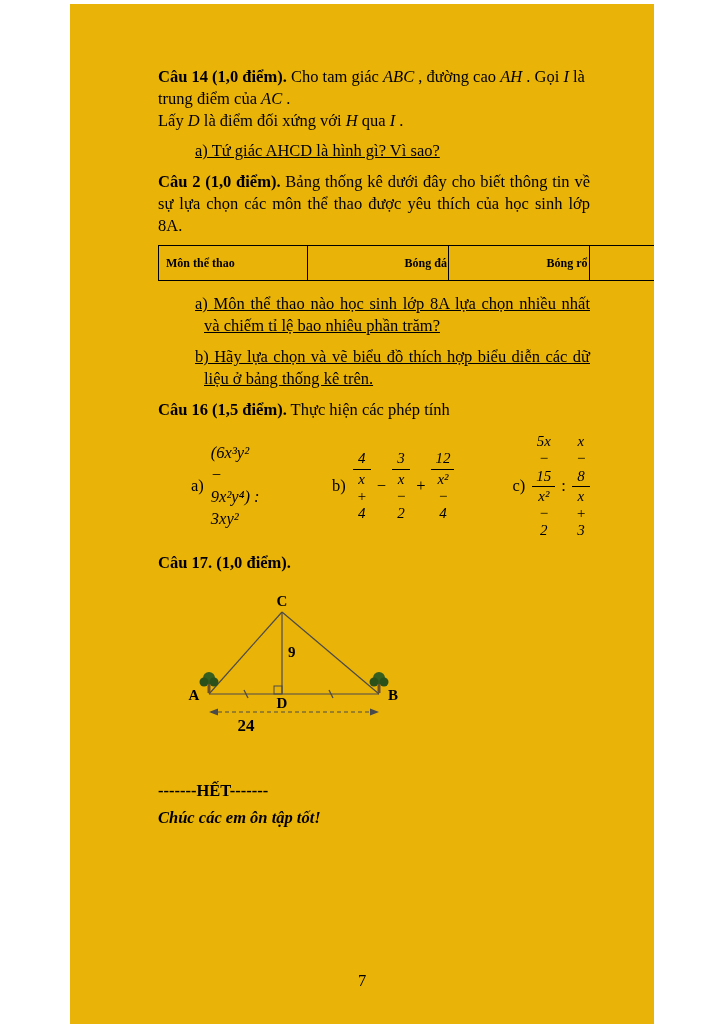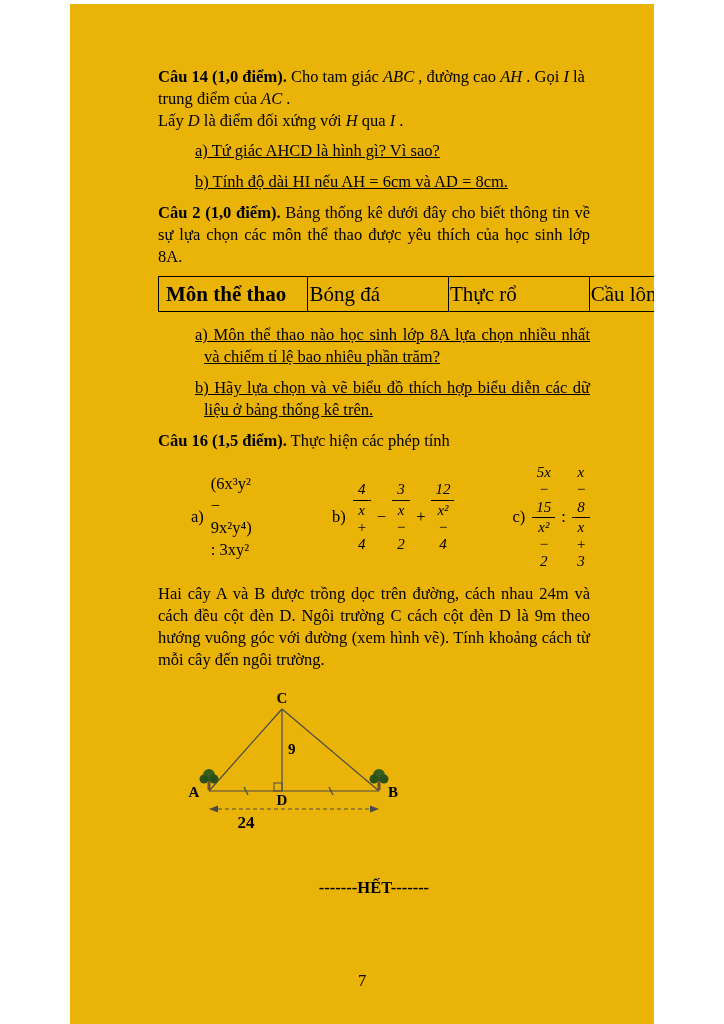--- a/index.html
+++ b/index.html
@@ -12,70 +12,69 @@
   .content { padding:62px 64px 0 88px; }
   .para { margin:0 0 8px 0; }
   .justify { text-align:justify; }
   .line { display:block; }
   b { font-weight:bold; }
   i { font-style:italic; }
   .item { margin:0 0 9px 0; padding-left:46px; text-indent:-9px;text-decoration:underline; }
   .justify-item { text-align:justify; }
 
   table.stats-table { border-collapse:collapse; width:572px; margin:3px 0 12px 0; }
-  .stats-table th, .stats-table td { border:1px solid #000; height:32px; font-size:21px; }
+  .stats-table th, .stats-table td { border:1px solid #000; height:32px; font-size:12px; }
   .stats-table th { text-align:left; padding-left:7px; font-weight:bold; width:145px; }
-  .stats-table td { text-align:left; width:142px; font-weight:normal; }
+  .stats-table td { text-align:right; width:142px; font-weight:bold; }
 
   .math-row { display:flex; align-items:center; margin:12px 0 12px 0; }
   .m-label { margin-right:7px; }
-  .m-expr { }
+  .m-expr { font-style:italic; }
   .m-a { margin-left:33px; }
   .m-gap-b { margin-left:72px; }
   .m-gap-c { margin-left:58px; }
   .frac { display:inline-block; vertical-align:middle; text-align:center; font-style:italic; font-size:15px; line-height:1.15; }
   .frac .num { display:block; padding:0 4px 1px; border-bottom:1px solid #000; }
   .frac .den { display:block; padding:1px 4px 0; }
   .m-op { margin:0 6px; }
   .m-group { display:inline-flex; align-items:center; }
 
   .figure { margin:20px 0 0 26px; }
   .fig-line { stroke:#4a4a4a; stroke-width:1.2; fill:none; }
   .fig-dash { stroke:#4a4a4a; stroke-width:1; stroke-dasharray:4 3; fill:none; }
   .fig-rect { stroke:#4a4a4a; stroke-width:1; fill:none; }
   .fig-label { font-family:"Liberation Serif",serif; font-weight:bold; font-size:15px; fill:#000; }
   .fig-label-big { font-size:17px; }
 
-  .footer-block { margin-top:30px; text-align:center; }
+  .footer-block { margin-top:30px; text-align:left; }
   .het { font-weight:bold; margin:0 0 5px 0; }
   .wish { font-weight:bold; font-style:italic; margin:0; }
   .page-number { position:absolute; left:0; right:0; bottom:36px; text-align:center; }
 </style>
 </head>
 <body>
 
 <div class="page">
   <div class="content">
 
     <p class="para">
       <span class="line"><b>Câu 14 (1,0 điểm).</b><span> Cho tam giác </span><i>ABC</i><span> , đường cao </span><i>AH</i><span> . Gọi </span><i>I</i><span> là trung điểm của </span><i>AC</i><span> .</span></span>
       <span class="line"><span>Lấy </span><i>D</i><span> là điểm đối xứng với </span><i>H</i><span> qua </span><i>I</i><span> .</span></span>
     </p>
 
     <p class="item">a) Tứ giác AHCD là hình gì? Vì sao?</p>
-    <p class="item">b) Tính độ dài HI nếu AH = 6cm và AD = 8cm.</p>
 
     <p class="para justify"><b>Câu 2 (1,0 điểm).</b><span> Bảng thống kê dưới đây cho biết thông tin về sự lựa chọn các môn thể thao được yêu thích của học sinh lớp 8A.</span></p>
 
     <table class="stats-table">
       <tbody>
           <tr>
         <th>Môn thể thao</th>
         <td>Bóng đá</td>
-        <td>Thực rổ</td>
+        <td>Bóng rổ</td>
         <td>Cầu lông</td>
       </tr>
     </tbody>
       </table>
 
     <p class="item justify-item">a) Môn thể thao nào học sinh lớp 8A lựa chọn nhiều nhất và chiếm tỉ lệ bao nhiêu phần trăm?</p>
     <p class="item justify-item">b) Hãy lựa chọn và vẽ biểu đồ thích hợp biểu diễn các dữ liệu ở bảng thống kê trên.</p>
 
     <p class="para"><b>Câu 16 (1,5 điểm).</b><span> Thực hiện các phép tính</span></p>
 
@@ -108,21 +107,21 @@
             <span class="den">x² − 2</span>
           </span>
         <span class="m-op">:</span>
         <span class="frac">
             <span class="num">x − 8</span>
             <span class="den">x + 3</span>
           </span>
       </span>
     </div>
 
-    <p class="para justify">Hai cây A và B được trồng dọc trên đường, cách nhau 24m và cách đều cột đèn D. Ngôi trường C cách cột đèn D là 9m theo hướng vuông góc với đường (xem hình vẽ). Tính khoảng cách từ mỗi cây đến ngôi trường.</p>
+    <p class="para"><b>Câu 17. (1,0 điểm).</b></p>
 
     <div class="figure">
       <svg width="240" height="150" viewBox="0 0 240 150">
         <g>
           <line class="fig-line" x1="25" y1="100" x2="195" y2="100"></line>
           <line class="fig-line" x1="25" y1="100" x2="98" y2="18"></line>
           <line class="fig-line" x1="195" y1="100" x2="98" y2="18"></line>
           <line class="fig-line" x1="98" y1="18" x2="98" y2="100"></line>
           <rect class="fig-rect" x="90" y="92" width="8" height="8"></rect>
           <line class="fig-line" x1="60" y1="96" x2="64" y2="104"></line>
@@ -149,18 +148,19 @@
         <text class="fig-label" x="10" y="106" text-anchor="middle">A</text>
         <text class="fig-label" x="209" y="106" text-anchor="middle">B</text>
         <text class="fig-label" x="98" y="114" text-anchor="middle">D</text>
         <text class="fig-label" x="104" y="63">9</text>
         <text class="fig-label fig-label-big" x="62" y="137" text-anchor="middle">24</text>
       </svg>
     </div>
 
     <div class="footer-block">
       <p class="het">-------HẾT-------</p>
+      <p class="wish">Chúc các em ôn tập tốt!</p>
     </div>
 
   </div>
 
   <div class="page-number">7</div>
 </div>
 
 </body></html>

